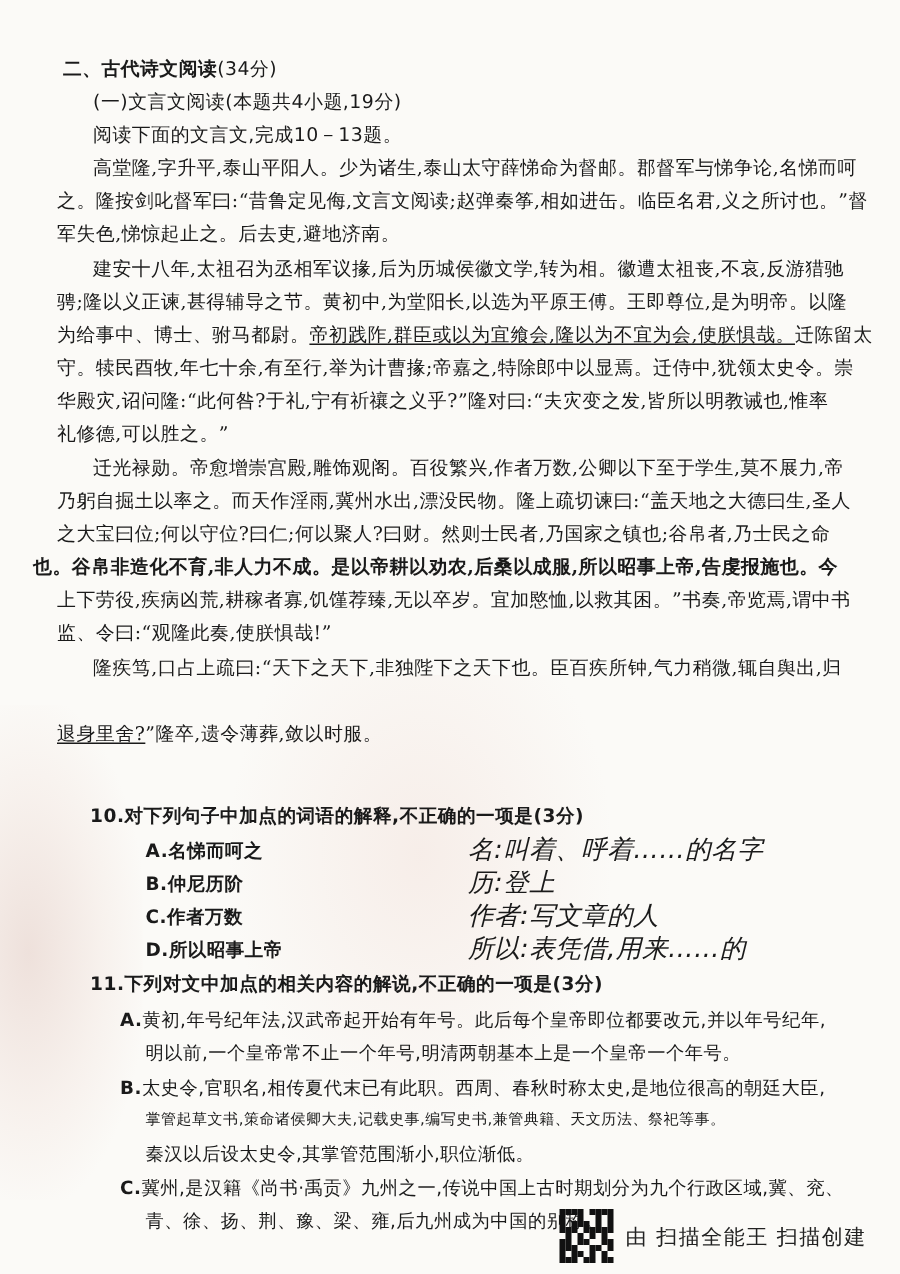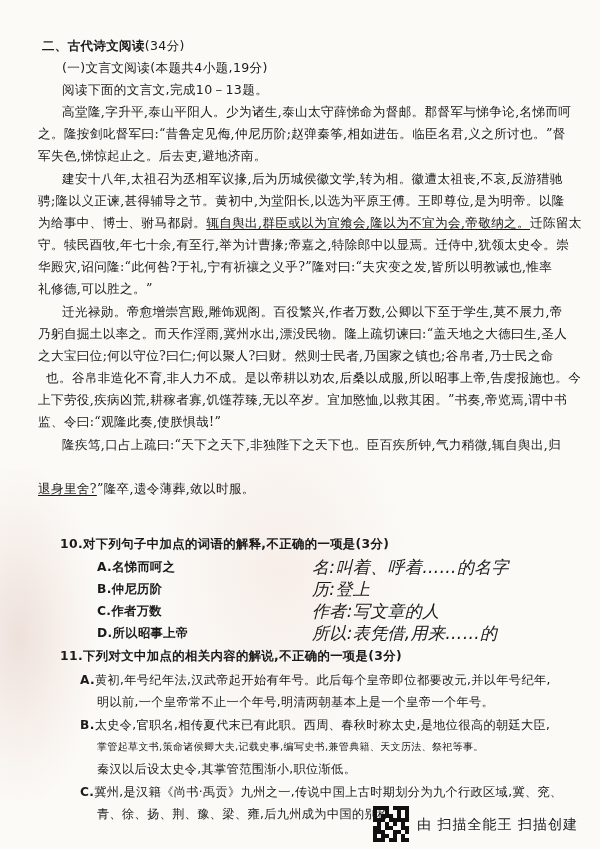--- a/index.html
+++ b/index.html
@@ -46,36 +46,36 @@
 <div class="page">
 
   <div class="line section-title">
     <span>二、古代诗文阅读</span><span class="score">(34分)</span>
   </div>
 
   <div class="line sans" style="left:62px; top:32px;">(一)文言文阅读(本题共4小题,19分)</div>
   <div class="line sans" style="left:62px; top:54px;">阅读下面的文言文,完成10－13题。</div>
 
   <div class="line" style="left:62px; top:76px;">高堂隆,字升平,泰山平阳人。少为诸生,泰山太守薛悌命为督邮。郡督军与悌争论,名悌而呵</div>
-  <div class="line" style="left:38px; top:98px;">之。隆按剑叱督军曰:“昔鲁定见侮,仲尼历阶;赵弹秦筝,相如进缶。临臣名君,义之所讨也。”督</div>
+  <div class="line" style="left:38px; top:98px;">之。隆按剑叱督军曰:“昔鲁定见侮,文言文阅读;赵弹秦筝,相如进缶。临臣名君,义之所讨也。”督</div>
   <div class="line" style="left:62px; top:143px;">建安十八年,太祖召为丞相军议掾,后为历城侯徽文学,转为相。徽遭太祖丧,不哀,反游猎驰</div>
 
   <div class="line" style="left:38px; top:120px;">军失色,悌惊起止之。后去吏,避地济南。</div>
   <div class="line" style="left:38px; top:165px;">骋;隆以义正谏,甚得辅导之节。黄初中,为堂阳长,以选为平原王傅。王即尊位,是为明帝。以隆</div>
   <div class="line" style="left:38px; top:187px;">
-    <span>为给事中、博士、驸马都尉。</span><span class="u">辄自舆出,群臣或以为宜飨会,隆以为不宜为会,帝敬纳之。</span><span>迁陈留太</span>
+    <span>为给事中、博士、驸马都尉。</span><span class="u">帝初践阼,群臣或以为宜飨会,隆以为不宜为会,使朕惧哉。</span><span>迁陈留太</span>
   </div>
   <div class="line" style="left:38px; top:209px;">守。犊民酉牧,年七十余,有至行,举为计曹掾;帝嘉之,特除郎中以显焉。迁侍中,犹领太史令。崇</div>
   <div class="line" style="left:38px; top:231px;">华殿灾,诏问隆:“此何咎?于礼,宁有祈禳之义乎?”隆对曰:“夫灾变之发,皆所以明教诫也,惟率</div>
   <div class="line" style="left:38px; top:253px;">礼修德,可以胜之。”</div>
 
   <div class="line" style="left:62px; top:276px;">迁光禄勋。帝愈增崇宫殿,雕饰观阁。百役繁兴,作者万数,公卿以下至于学生,莫不展力,帝</div>
   <div class="line" style="left:38px; top:298px;">乃躬自掘土以率之。而天作淫雨,冀州水出,漂没民物。隆上疏切谏曰:“盖天地之大德曰生,圣人</div>
   <div class="line" style="left:38px; top:320px;">之大宝曰位;何以守位?曰仁;何以聚人?曰财。然则士民者,乃国家之镇也;谷帛者,乃士民之命</div>
-  <div class="line" style="left:46px; top:342px;">也。谷帛非造化不育,非人力不成。是以帝耕以劝农,后桑以成服,所以昭事上帝,告虔报施也。今</div>
+  <div class="line" style="left:22px; top:342px;font-weight:bold;">也。谷帛非造化不育,非人力不成。是以帝耕以劝农,后桑以成服,所以昭事上帝,告虔报施也。今</div>
   <div class="line" style="left:38px; top:364px;">上下劳役,疾病凶荒,耕稼者寡,饥馑荐臻,无以卒岁。宜加愍恤,以救其困。”书奏,帝览焉,谓中书</div>
   <div class="line" style="left:38px; top:386px;">监、令曰:“观隆此奏,使朕惧哉!”</div>
 
   <div class="line" style="left:62px; top:409px;">隆疾笃,口占上疏曰:“天下之天下,非独陛下之天下也。臣百疾所钟,气力稍微,辄自舆出,归</div>
   <div class="line" style="left:38px; top:453px;">
     <span class="u">退身里舍?</span><span>”隆卒,遗令薄葬,敛以时服。</span>
   </div>
 
 
   <div class="line bold" style="left:60px; top:508px; font-size:12.4px;">

